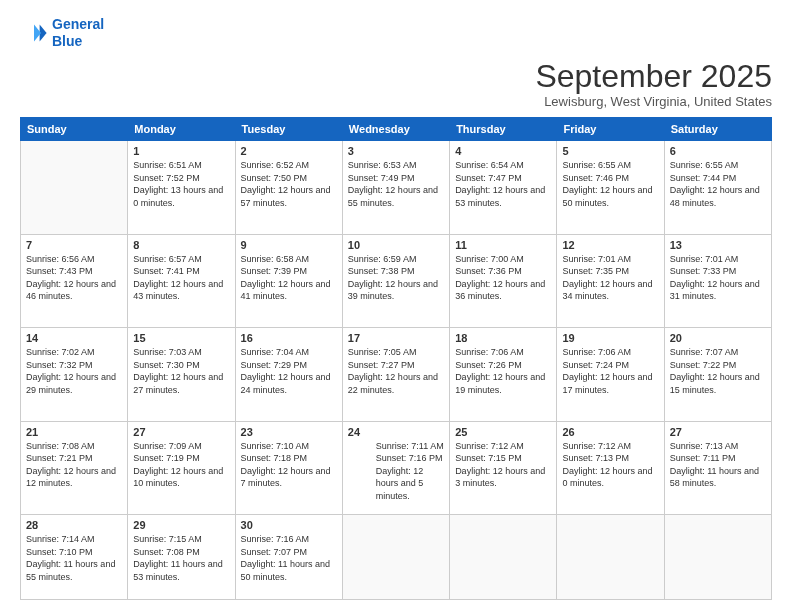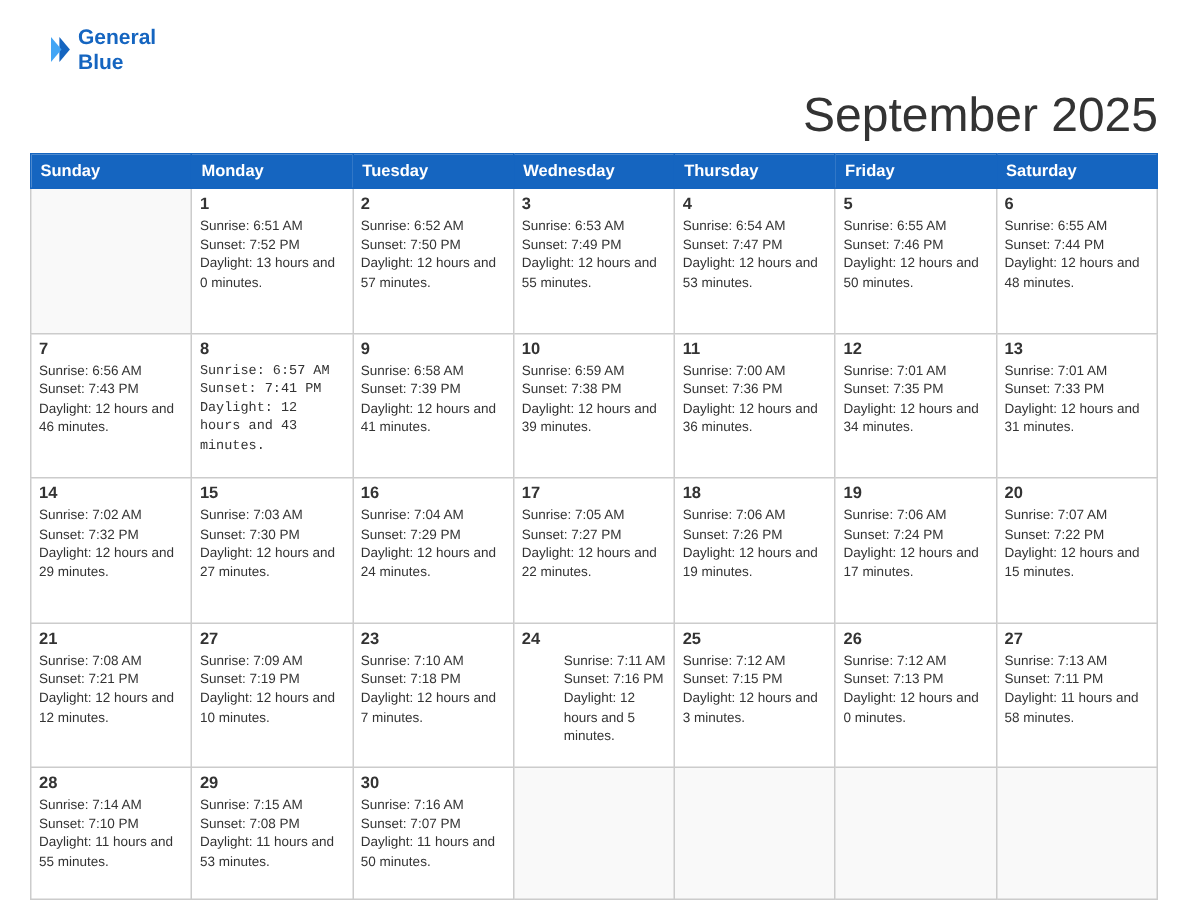--- a/index.html
+++ b/index.html
@@ -104,20 +104,21 @@
         <polygon points="28,8 38,20 28,32" fill="#1565c0"></polygon>
         <polygon points="20,8 30,20 20,32" fill="#42a5f5"></polygon>
       </svg>
       <div class="logo-text">
         <div><span class="logo-blue">General</span></div>
         <div><span class="logo-blue">Blue</span></div>
       </div>
     </div>
     <div class="title-block">
       <div class="month-title">September 2025</div>
+      <div class="location">Lewisburg, West Virginia, United States</div>
     </div>
   </div>
 
   <table class="calendar">
     <thead>
       <tr>
         <th>Sunday</th>
         <th>Monday</th>
         <th>Tuesday</th>
         <th>Wednesday</th>
@@ -168,21 +169,21 @@
         </tr>
         <tr>
           <td>
             <span class="day-number">7</span>
             <div class="day-info" style="white-space: pre-line;">Sunrise: 6:56 AM
 Sunset: 7:43 PM
 Daylight: 12 hours and 46 minutes.</div>
           </td>
           <td>
             <span class="day-number">8</span>
-            <div class="day-info" style="white-space: pre-line; font-family: Liberation Mono, monospace;">Sunrise: 6:57 AM
+            <div class="day-info" style="white-space: pre-line;">Sunrise: 6:57 AM
 Sunset: 7:41 PM
 Daylight: 12 hours and 43 minutes.</div>
           </td>
           <td>
             <span class="day-number">9</span>
             <div class="day-info" style="white-space: pre-line;">Sunrise: 6:58 AM
 Sunset: 7:39 PM
 Daylight: 12 hours and 41 minutes.</div>
           </td>
           <td>

